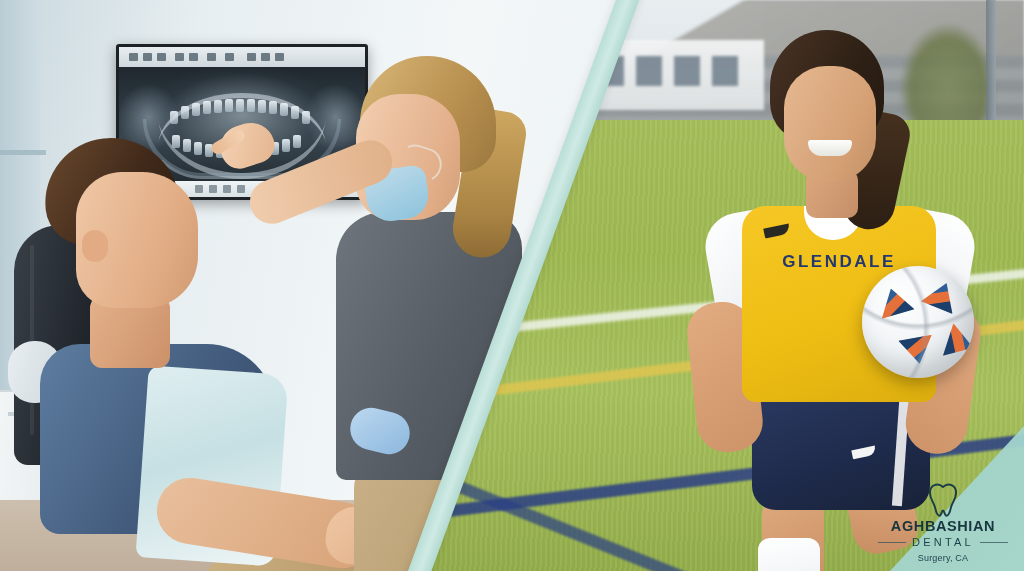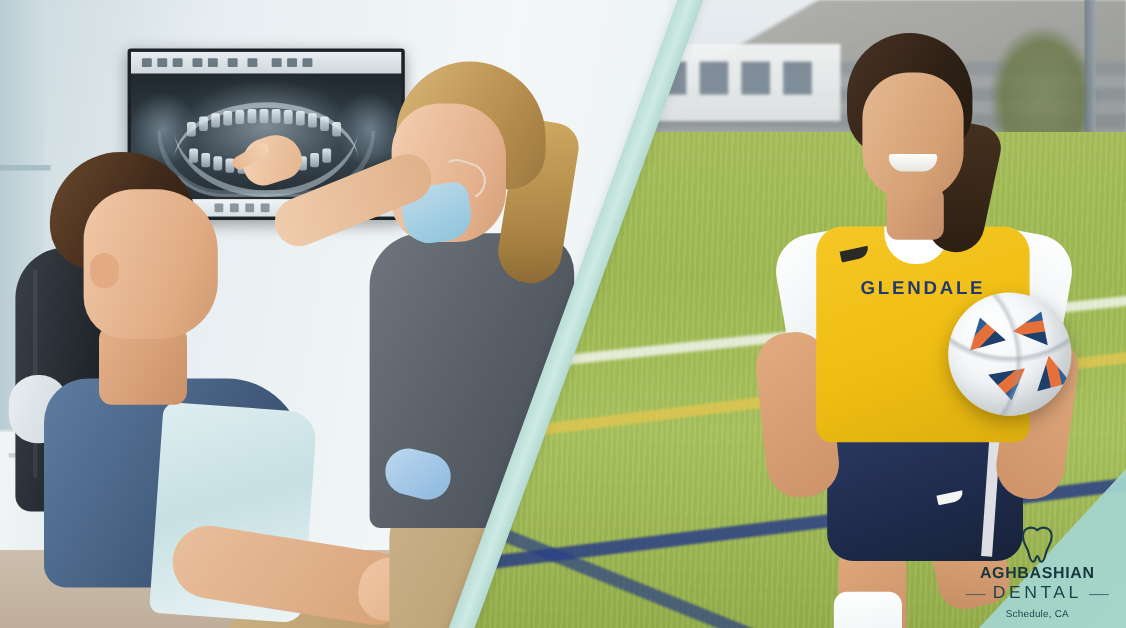--- a/index.html
+++ b/index.html
@@ -492,21 +492,21 @@
   #logo-name{
     color:#18363f; font-size:14.5px; font-weight:bold;
     letter-spacing:.6px; line-height:1;
   }
   #logo-sub-row{
     display:flex; align-items:center; gap:6px; margin-top:4px; width:130px;
     justify-content:center;
   }
   #logo-sub-row .rule{ flex:1; height:1px; background:#31535c; opacity:.75; }
   #logo-sub{
-    color:#1d3f49; font-size:16px; letter-spacing:3.2px; line-height:1;
+    color:#1d3f49; font-size:11px; letter-spacing:3.2px; line-height:1;
   }
   #logo-city{
     color:#23454f; font-size:9px; margin-top:5px; letter-spacing:.2px;
   }
 </style>
 </head>
 <body>
 
 <div id="banner-root">
 
@@ -662,16 +662,16 @@
   <div id="logo-block">
     <svg id="tooth-icon" viewBox="0 0 48 52">
       <path d="M24 6 C16 -1, 4 3, 4 15 C4 25, 10 29, 12 38 C13.5 45, 15 50, 18.5 50 C22 50, 21.5 42, 24 42 C26.5 42, 26 50, 29.5 50 C33 50, 34.5 45, 36 38 C38 29, 44 25, 44 15 C44 3, 32 -1, 24 6 Z" fill="none" stroke="#1b3d47" stroke-width="3"></path>
     </svg>
     <div id="logo-name">AGHBASHIAN</div>
     <div id="logo-sub-row">
       <span class="rule"></span>
       <span id="logo-sub">DENTAL</span>
       <span class="rule"></span>
     </div>
-    <div id="logo-city">Schedule, CA</div>
+    <div id="logo-city">Surgery, CA</div>
   </div>
 
 </div>
 
 </body></html>

